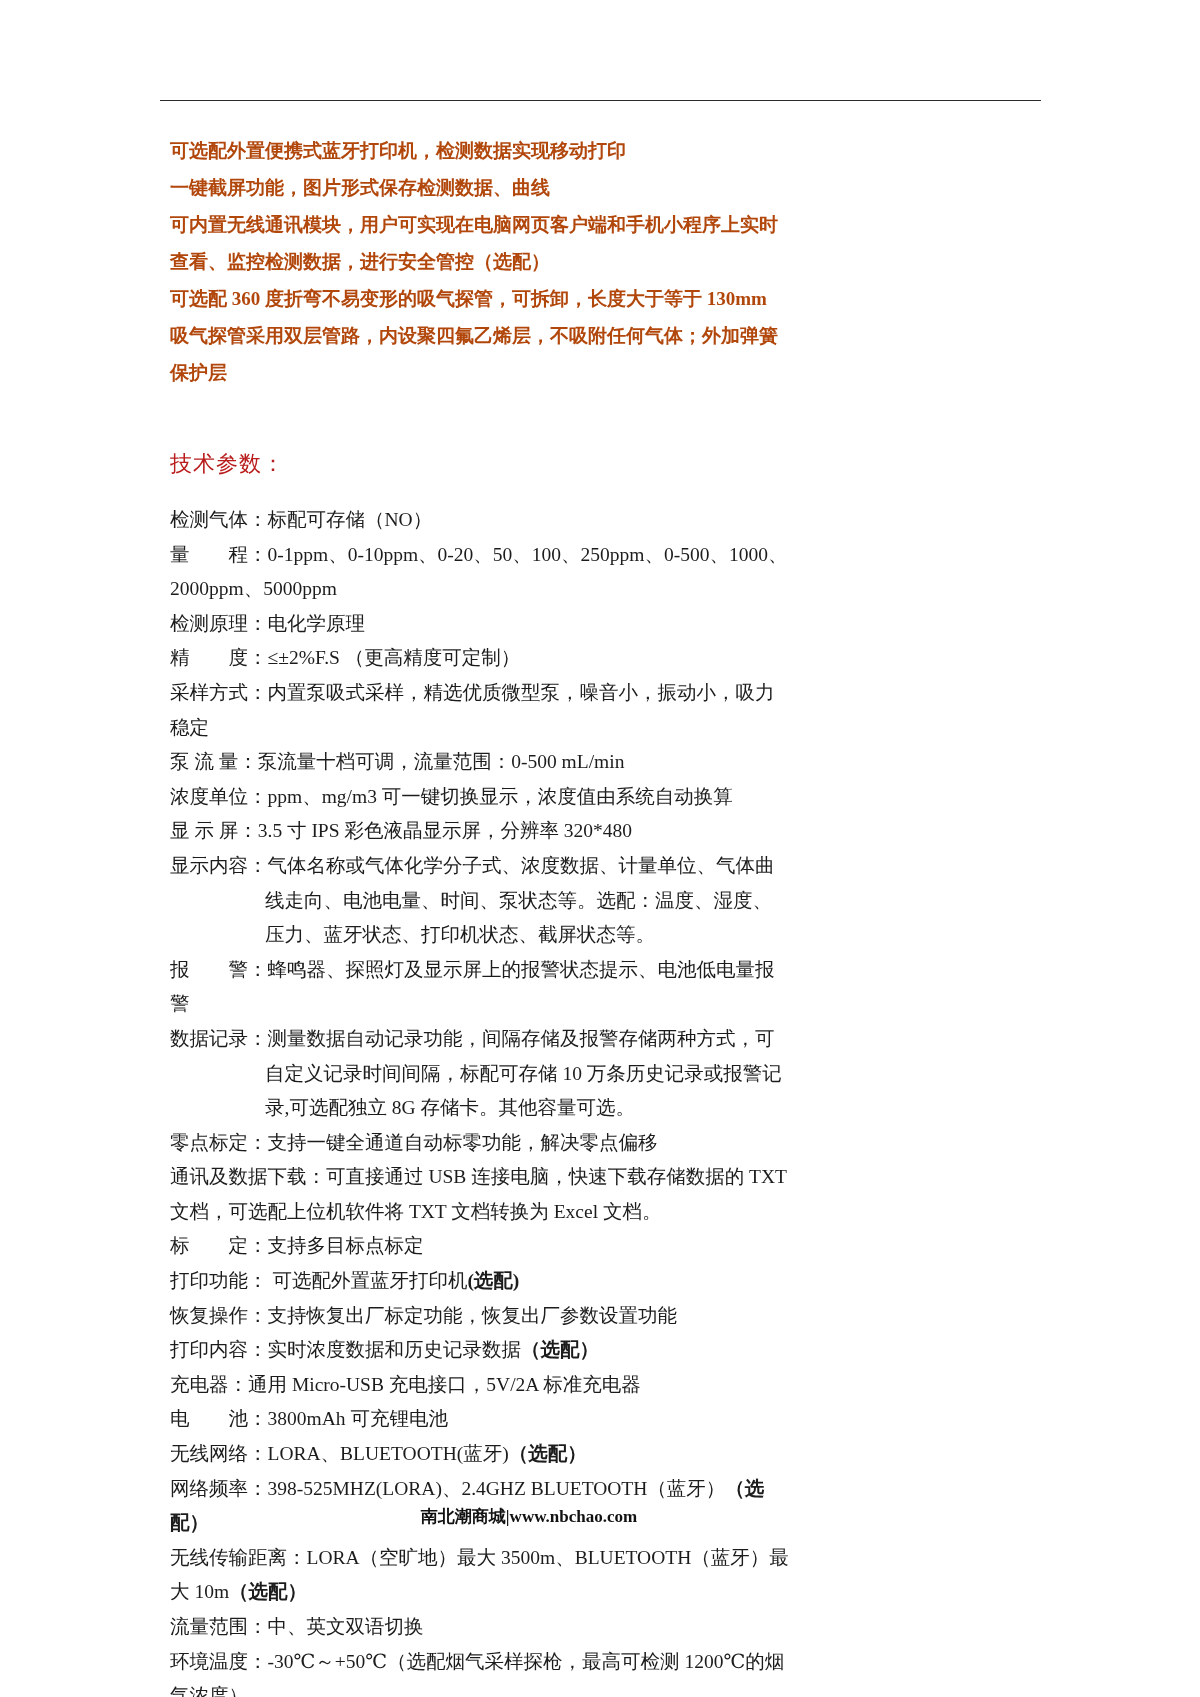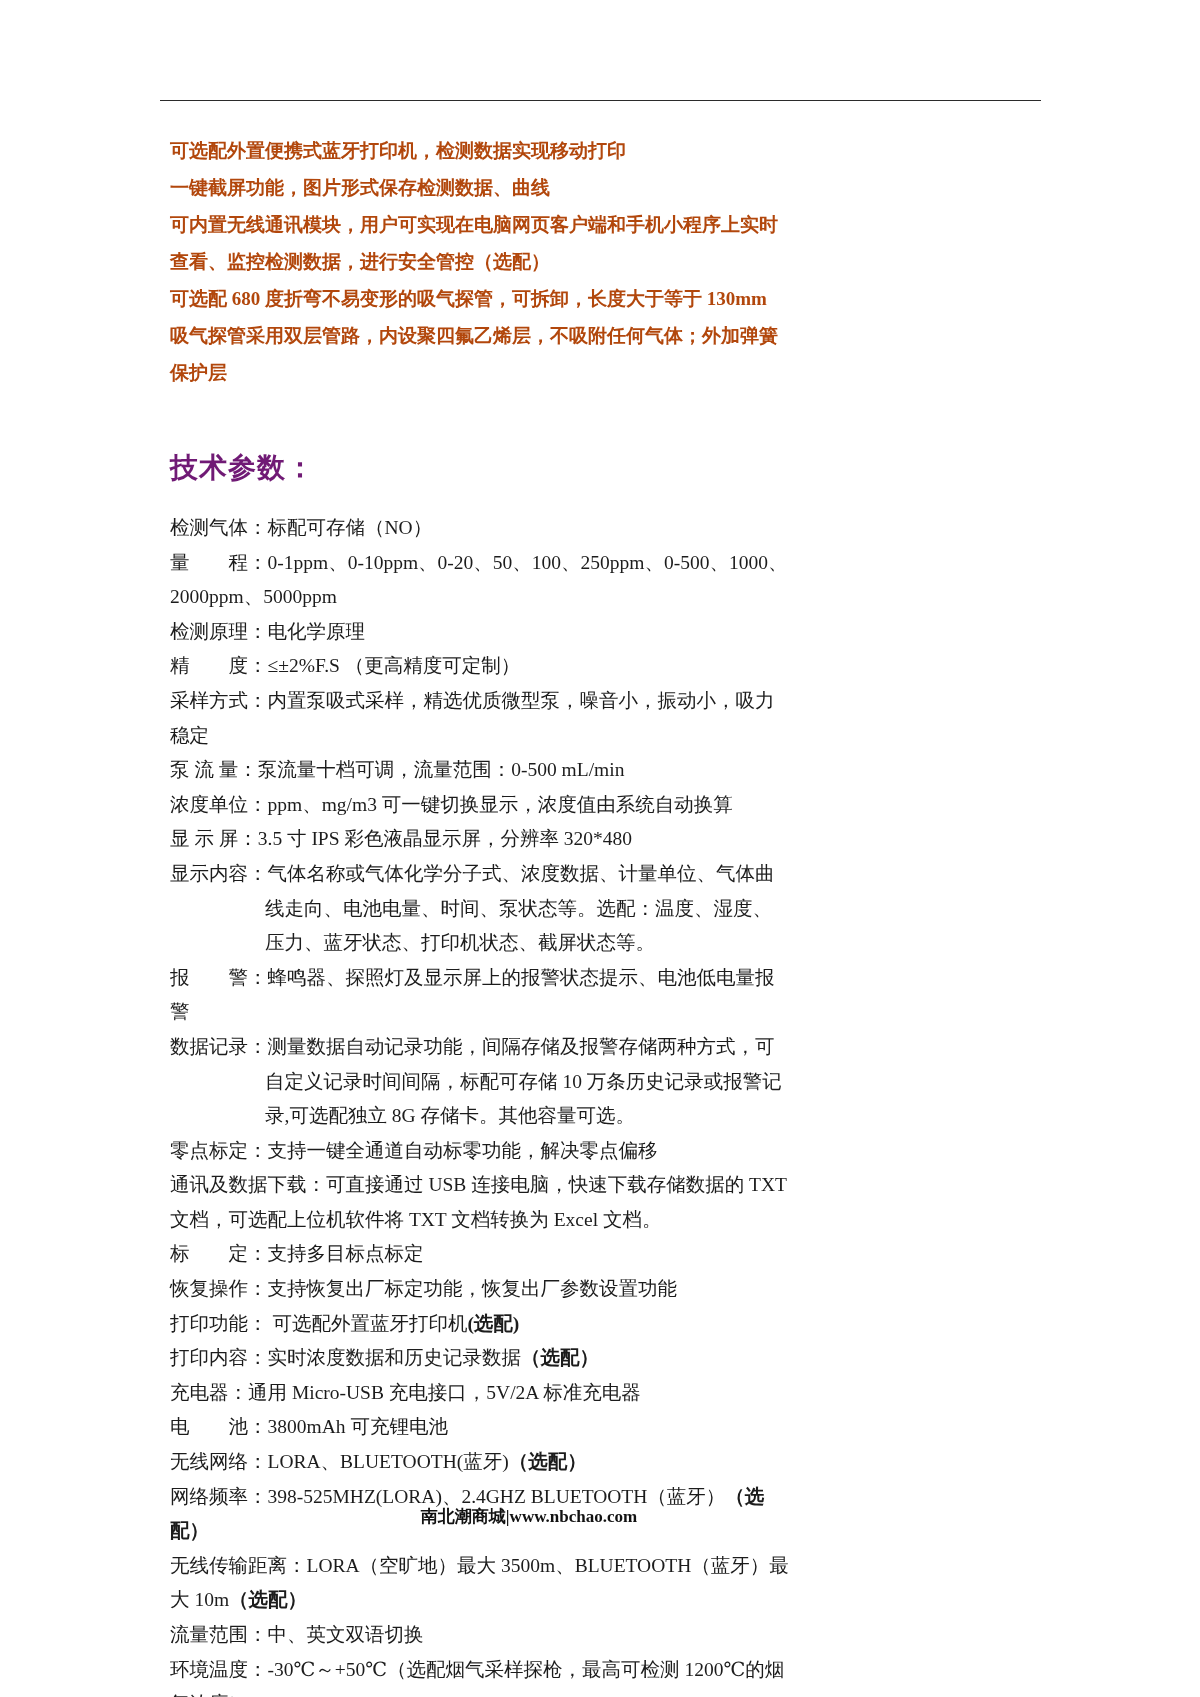--- a/index.html
+++ b/index.html
@@ -31,23 +31,23 @@
   .intro {
     font-weight: bold;
     font-size: 19px;
     line-height: 37px;
   }
   .intro-line {
     margin: 0;
   }
   .section-title {
     margin: 58px 0 0 0;
-    font-size: 28px;
-    font-weight: bold;
-    color: #701a75;
+    font-size: 22px;
+    font-weight: normal;
+    color: #b91c1c;
     letter-spacing: 1px;
   }
   .spec-list {
     margin-top: 24px;
     font-size: 19.5px;
     line-height: 34.6px;
   }
   .spec-line {
     margin: 0;
   }
@@ -72,41 +72,41 @@
 </head>
 <body>
 
 <div class="top-rule"></div>
 
 <div class="page">
   <div class="intro" style="color: rgb(178, 71, 12);">
       <p class="intro-line">可选配外置便携式蓝牙打印机，检测数据实现移动打印</p>
       <p class="intro-line">一键截屏功能，图片形式保存检测数据、曲线</p>
       <p class="intro-line">可内置无线通讯模块，用户可实现在电脑网页客户端和手机小程序上实时查看、监控检测数据，进行安全管控（选配）</p>
-      <p class="intro-line">可选配 680 度折弯不易变形的吸气探管，可拆卸，长度大于等于 130mm</p>
+      <p class="intro-line">可选配 360 度折弯不易变形的吸气探管，可拆卸，长度大于等于 130mm</p>
       <p class="intro-line">吸气探管采用双层管路，内设聚四氟乙烯层，不吸附任何气体；外加弹簧保护层</p>
     </div>
   <h2 class="section-title">技术参数：</h2>
   <div class="spec-list">
       <p class="spec-line"><span>检测气体：标配可存储（NO）</span></p>
       <p class="spec-line"><span>量　　程：0-1ppm、0-10ppm、0-20、50、100、250ppm、0-500、1000、2000ppm、5000ppm</span></p>
       <p class="spec-line"><span>检测原理：电化学原理</span></p>
       <p class="spec-line"><span>精　　度：≤±2%F.S （更高精度可定制）</span></p>
       <p class="spec-line"><span>采样方式：内置泵吸式采样，精选优质微型泵，噪音小，振动小，吸力稳定</span></p>
       <p class="spec-line"><span>泵 流 量：泵流量十档可调，流量范围：0-500 mL/min</span></p>
       <p class="spec-line"><span>浓度单位：ppm、mg/m3 可一键切换显示，浓度值由系统自动换算</span></p>
       <p class="spec-line"><span>显 示 屏：3.5 寸 IPS 彩色液晶显示屏，分辨率 320*480</span></p>
       <p class="spec-line hang"><span>显示内容：气体名称或气体化学分子式、浓度数据、计量单位、气体曲线走向、电池电量、时间、泵状态等。选配：温度、湿度、压力、蓝牙状态、打印机状态、截屏状态等。</span></p>
       <p class="spec-line"><span>报　　警：蜂鸣器、探照灯及显示屏上的报警状态提示、电池低电量报警</span></p>
       <p class="spec-line hang"><span>数据记录：测量数据自动记录功能，间隔存储及报警存储两种方式，可自定义记录时间间隔，标配可存储 10 万条历史记录或报警记录,可选配独立 8G 存储卡。其他容量可选。</span></p>
       <p class="spec-line"><span>零点标定：支持一键全通道自动标零功能，解决零点偏移</span></p>
       <p class="spec-line"><span>通讯及数据下载：可直接通过 USB 连接电脑，快速下载存储数据的 TXT 文档，可选配上位机软件将 TXT 文档转换为 Excel 文档。</span></p>
       <p class="spec-line"><span>标　　定：支持多目标点标定</span></p>
+      <p class="spec-line"><span>打印功能： 可选配外置蓝牙打印机</span><span class="bold">(选配)</span></p>
       <p class="spec-line"><span>恢复操作：支持恢复出厂标定功能，恢复出厂参数设置功能</span></p>
-      <p class="spec-line"><span>打印功能： 可选配外置蓝牙打印机</span><span class="bold">(选配)</span></p>
       <p class="spec-line"><span>打印内容：实时浓度数据和历史记录数据</span><span class="bold">（选配）</span></p>
       <p class="spec-line"><span>充电器：通用 Micro-USB 充电接口，5V/2A 标准充电器</span></p>
       <p class="spec-line"><span>电　　池：3800mAh 可充锂电池</span></p>
       <p class="spec-line"><span>无线网络：LORA、BLUETOOTH(蓝牙)</span><span class="bold">（选配）</span></p>
       <p class="spec-line"><span>网络频率：398-525MHZ(LORA)、2.4GHZ BLUETOOTH（蓝牙）</span><span class="bold">（选配）</span></p>
       <p class="spec-line"><span>无线传输距离：LORA（空旷地）最大 3500m、BLUETOOTH（蓝牙）最大 10m</span><span class="bold">（选配）</span></p>
       <p class="spec-line"><span>流量范围：中、英文双语切换</span></p>
       <p class="spec-line"><span>环境温度：-30℃～+50℃（选配烟气采样探枪，最高可检测 1200℃的烟气浓度）</span></p>
     </div>
 </div>

